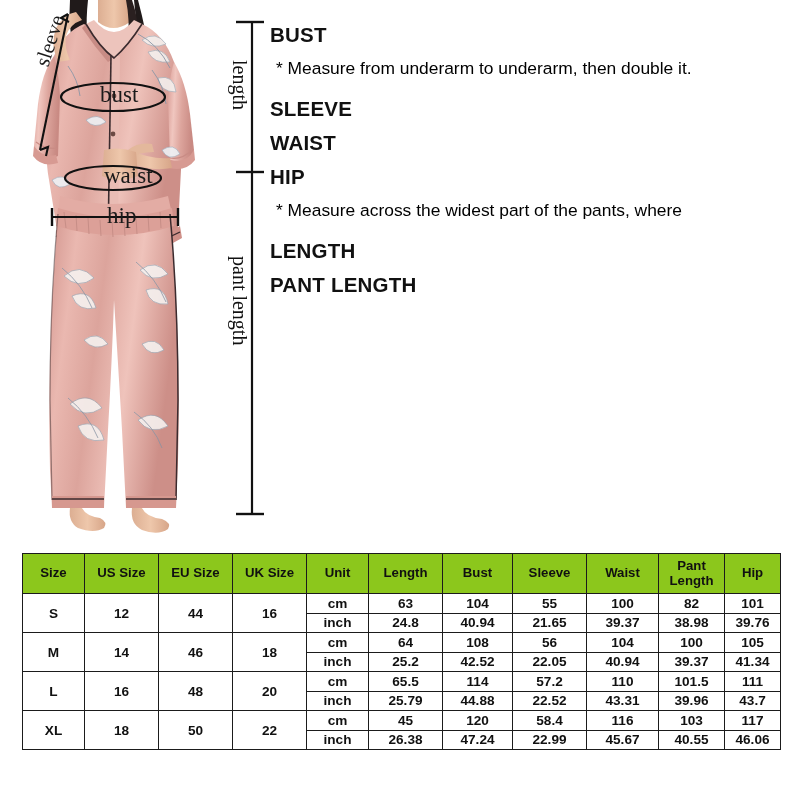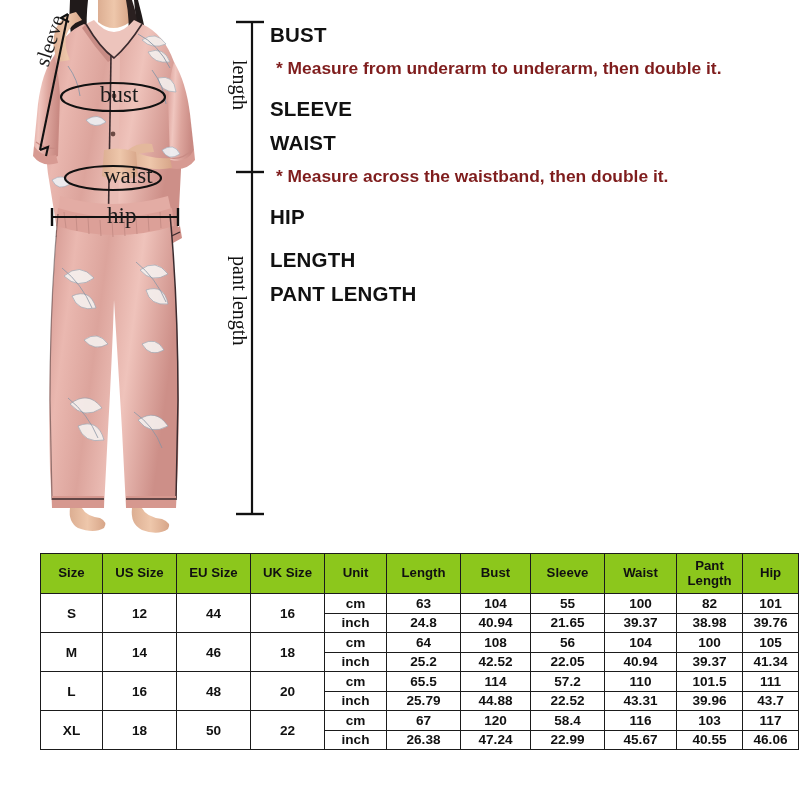--- a/index.html
+++ b/index.html
@@ -93,37 +93,37 @@
     font-family: "Liberation Sans", sans-serif;
     font-weight: bold;
     font-size: 20.5px;
     color: #111;
     letter-spacing: 0.2px;
     line-height: 1.42;
     margin: 0 0 5px 0;
   }
   .instr-body {
     font-family: "Liberation Sans", sans-serif;
-    font-weight: bold;
+    font-weight: normal;
     font-size: 17.4px;
-    color: #7f1d1d;
+    color: #000000;
     line-height: 1.30;
     margin: 8px 0 14px 0;
     padding-left: 8px;
     text-indent: -2px;
   }
   .instr-body .cont {
     display: block;
     padding-left: 18px;
   }
 
   
   #size-table-wrap {
     position: absolute;
-    left: 40px;
+    left: 22px;
     top: 553px;
     width: 758px;
   }
   table#size-table {
     border-collapse: collapse;
     width: 758px;
     table-layout: fixed;
     font-family: "Liberation Sans", sans-serif;
   }
   table#size-table th,
@@ -337,26 +337,25 @@
         <p class="instr-head">BUST</p>
         <p class="instr-body"><span>* Measure from underarm to underarm, then double it.</span></p>
       </div>
 
       <div class="instr-group">
         <p class="instr-head">SLEEVE</p>
       </div>
 
       <div class="instr-group">
         <p class="instr-head">WAIST</p>
-        <p class="instr-body"><span>* Measure across the waistband, then double it.</span></p>
       </div>
 
       <div class="instr-group">
         <p class="instr-head">HIP</p>
-        <p class="instr-body"></p>
+        <p class="instr-body"><span>* Measure across the widest part of the pants, where</span></p>
       </div>
 
       <div class="instr-group">
         <p class="instr-head">LENGTH</p>
       </div>
 
       <div class="instr-group">
         <p class="instr-head">PANT LENGTH</p>
       </div>
 
@@ -463,21 +462,21 @@
           <td>39.96</td>
           <td>43.7</td>
         </tr>
 
         <tr>
           <td class="size-cell" rowspan="2">XL</td>
           <td class="us-cell" rowspan="2">18</td>
           <td class="eu-cell" rowspan="2">50</td>
           <td class="uk-cell" rowspan="2">22</td>
           <td class="unit-cell">cm</td>
-          <td>67</td>
+          <td>45</td>
           <td>120</td>
           <td>58.4</td>
           <td>116</td>
           <td>103</td>
           <td>117</td>
         </tr>
         <tr>
           <td class="unit-cell">inch</td>
           <td>26.38</td>
           <td>47.24</td>

